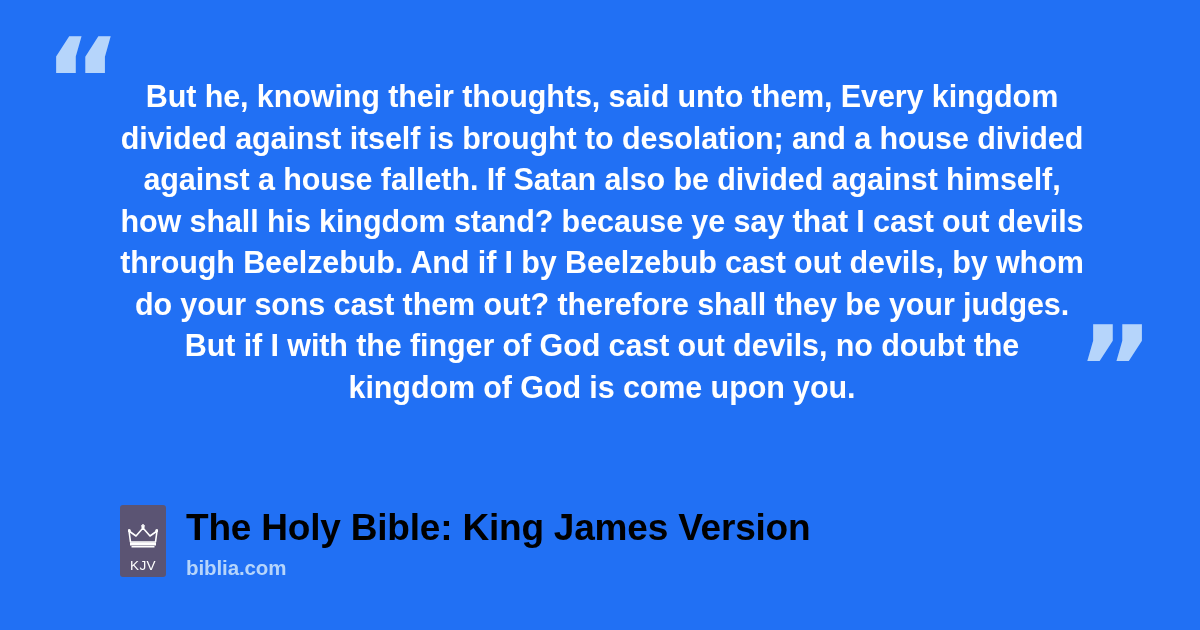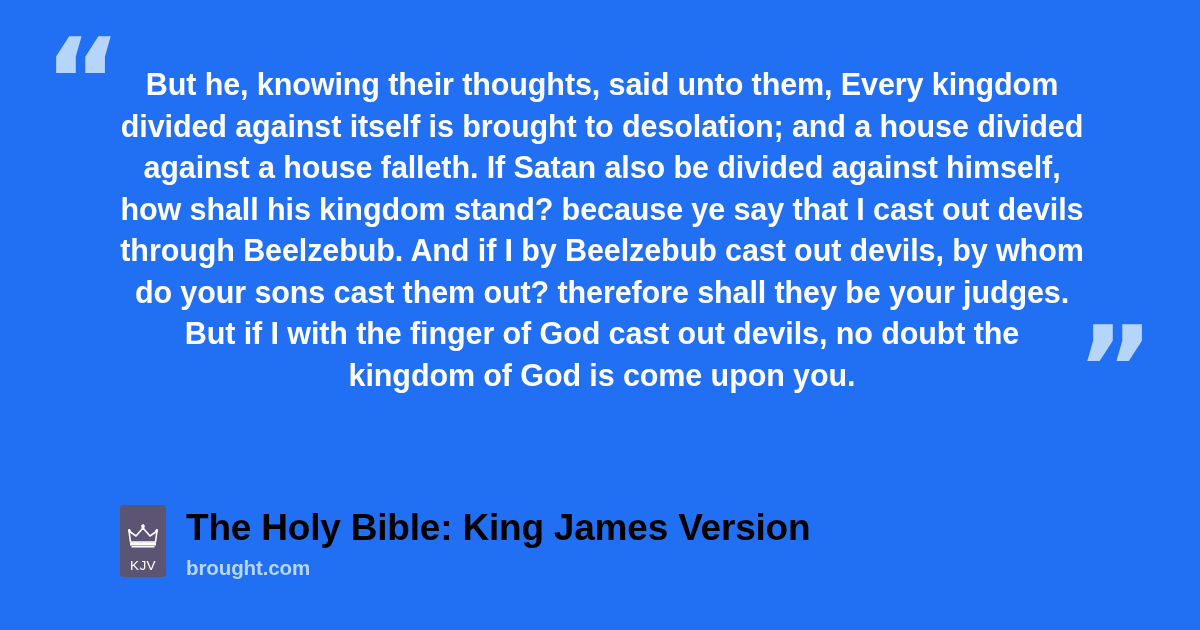--- a/index.html
+++ b/index.html
@@ -41,21 +41,21 @@
 
   .quote-mark-close {
     right: 46px;
     top: 310px;
     font-size: 118px;
   }
 
   .quote-text {
     position: absolute;
     left: 118px;
-    top: 64px;
+    top: 76px;
     width: 968px;
     text-align: center;
     color: #ffffff;
     font-family: "Liberation Sans", sans-serif;
     font-weight: 700;
     font-size: 30.5px;
     line-height: 41.5px;
     letter-spacing: -0.1px;
   }
 
@@ -149,15 +149,15 @@
       <circle cx="30" cy="9" r="3" fill="#ffffff"></circle>
 
       <rect x="4" y="39" width="52" height="6" fill="#ffffff"></rect>
       <rect x="7" y="46" width="46" height="3" fill="#ffffff"></rect>
     </svg>
     <span class="logo-abbr">KJV</span>
   </div>
 
   <div class="brand-text">
     <div class="brand-title">The Holy Bible: King James Version</div>
-    <div class="brand-url">brought.com</div>
+    <div class="brand-url">biblia.com</div>
   </div>
 </div>
 
 </body></html>

